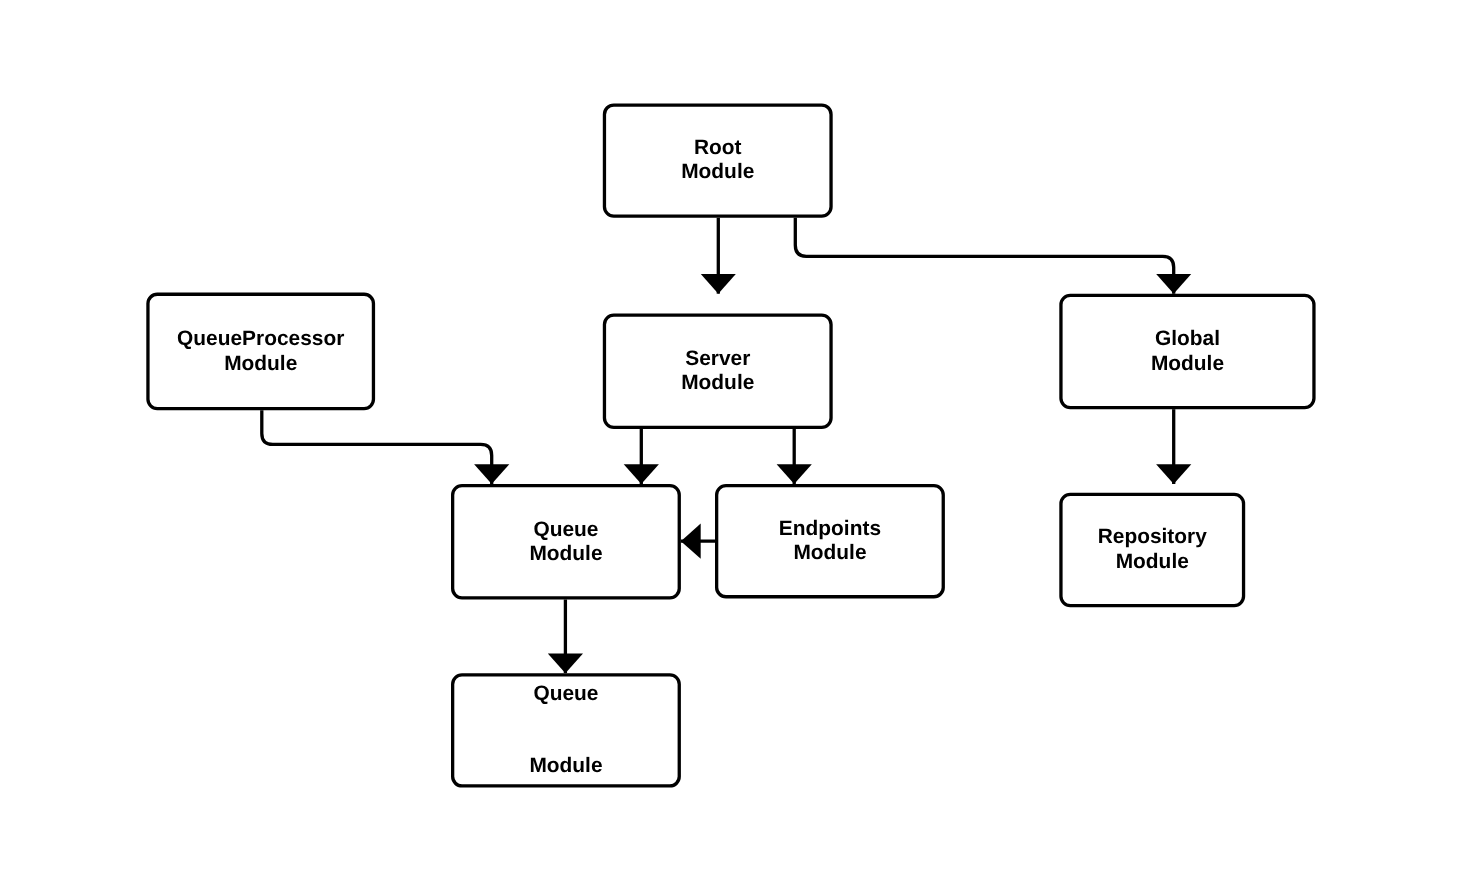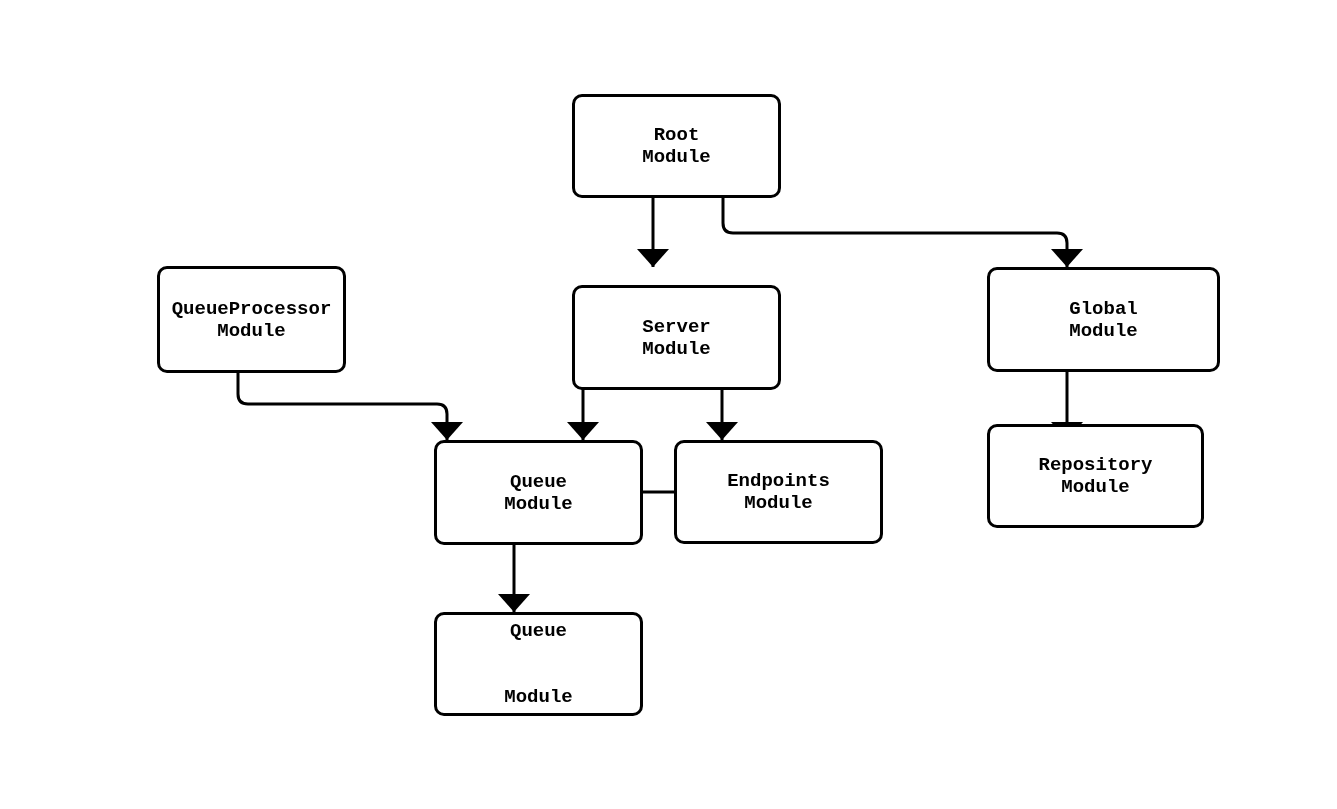--- a/index.html
+++ b/index.html
@@ -16,28 +16,27 @@
   .node {
     position: absolute;
     box-sizing: border-box;
     border: 3.5px solid var(--stroke);
     border-radius: 10px;
     background: var(--bg);
     display: flex;
     flex-direction: column;
     align-items: center;
     justify-content: center;
-    font-family: Liberation Mono, monospace;
+    font-family: Liberation Sans, sans-serif;
     font-weight: bold;
     font-size: 19px;
     line-height: 22px;
     color: var(--stroke);
     text-align: center;
     white-space: nowrap;
-    margin-left: 24px;
   }
 </style>
 </head>
 <body>
 
 <div id="canvas">
   <svg id="edges" width="1337" height="809" viewBox="0 0 1337 809" xmlns="http://www.w3.org/2000/svg">
     <defs>
       <marker id="arrowhead" markerUnits="userSpaceOnUse" markerWidth="20" markerHeight="34" refX="18" refY="17" orient="auto">
         <path id="arrowhead-path" d="M0,1 L18,17 L0,33 Z" fill="#000000"></path>
@@ -52,41 +51,41 @@
         <path d="M687,492 L619,492" fill="none" stroke="#000000" stroke-width="3" marker-end="url(#arrowhead)"></path>
         <path d="M1067,372 L1067,440" fill="none" stroke="#000000" stroke-width="3" marker-end="url(#arrowhead)"></path>
         <path d="M514,545 L514,612" fill="none" stroke="#000000" stroke-width="3" marker-end="url(#arrowhead)"></path>
       </g>
   </svg>
   <div id="nodes">
       <div class="node" style="left: 548px; top: 94px; width: 209px; height: 104px;">
         <span>Root</span>
         <span>Module</span>
       </div>
-      <div class="node" style="left: 133px; top: 266px; width: 189px; height: 107px; text-align: right;">
+      <div class="node" style="left: 133px; top: 266px; width: 208px; height: 107px; text-align: right;">
         <span>QueueProcessor</span>
         <span>Module</span>
       </div>
       <div class="node" style="left: 548px; top: 285px; width: 209px; height: 105px;">
         <span>Server</span>
         <span>Module</span>
       </div>
       <div class="node" style="left: 963px; top: 267px; width: 233px; height: 105px;">
         <span>Global</span>
         <span>Module</span>
       </div>
       <div class="node" style="left: 410px; top: 440px; width: 209px; height: 105px;">
         <span>Queue</span>
         <span>Module</span>
       </div>
       <div class="node" style="left: 650px; top: 440px; width: 209px; height: 104px;">
         <span>Endpoints</span>
         <span>Module</span>
       </div>
-      <div class="node" style="left: 963px; top: 424px; width: 217px; height: 104px;">
+      <div class="node" style="left: 963px; top: 448px; width: 169px; height: 104px;">
         <span>Repository</span>
         <span>Module</span>
       </div>
       <div class="node" style="left: 410px; top: 612px; width: 209px; height: 104px; gap: 44px;">
         <span>Queue</span>
         <span>Module</span>
       </div>
     </div>
 </div>
 

